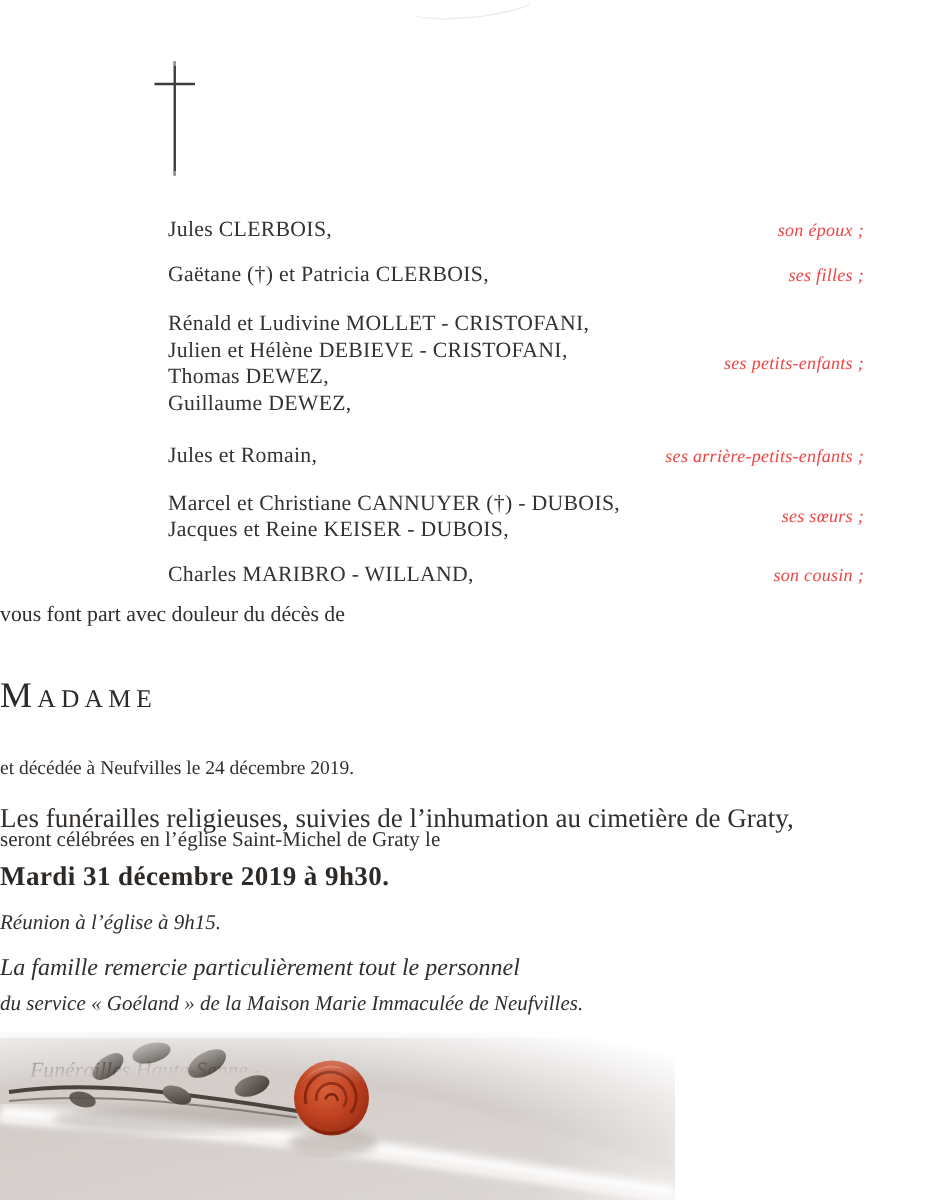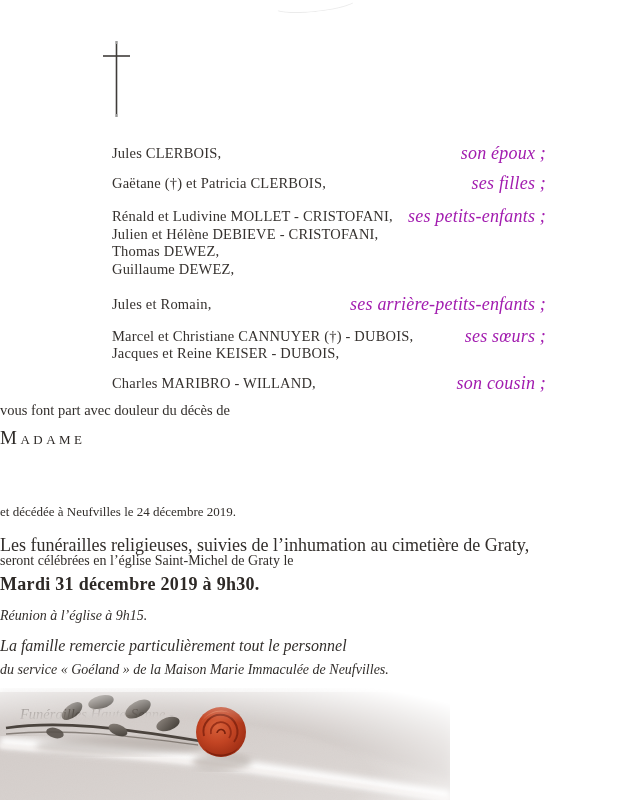--- a/index.html
+++ b/index.html
@@ -5,34 +5,34 @@
   *{margin:0;padding:0;box-sizing:border-box}
   html,body{background:#ffffff}
   .page{
     position:relative;width:630px;height:800px;margin:0 auto;background:#fff;
     font-family:"Liberation Serif","DejaVu Serif",serif;color:#322e2b;overflow:hidden;
   }
   
   .cross-wrap{position:absolute;left:101px;top:40px;width:34px;height:80px}
   
   .relatives{position:absolute;top:0;left:0;right:0}
-  .rel-group{display:flex;align-items:flex-start;padding-left:112px;padding-right:84px;
+  .rel-group{display:flex;align-items:center;padding-left:112px;padding-right:54px;
     line-height:17.5px;font-size:14.5px;color:#35312e;letter-spacing:.2px}
   .rel-names{flex:1 1 auto}
-  .rel-relation{font-style:italic;font-size:18px;white-space:nowrap;color:#a21caf;letter-spacing:.2px}
+  .rel-relation{font-style:italic;font-size:12px;white-space:nowrap;color:#ef4444;letter-spacing:.2px}
   .rel-group:nth-child(1){margin-top:145px}
   .rel-group:nth-child(2){margin-top:12px}
   .rel-group:nth-child(3){margin-top:16px}
   .rel-group:nth-child(4){margin-top:18px}
   .rel-group:nth-child(5){margin-top:14px}
   .rel-group:nth-child(6){margin-top:12px}
   
   .center{position:absolute;left:0;right:0;text-align:left}
   .intro{top:402px;font-size:14.5px}
-  .card-title{top:427px;font-variant:small-caps;font-size:19px;letter-spacing:3.5px;color:#2d2926}
+  .card-title{top:451px;font-variant:small-caps;font-size:24px;letter-spacing:3.5px;color:#2d2926}
   .card-name{top:446px;font-variant:small-caps;font-size:21.5px;letter-spacing:2.5px;color:#2d2926}
   .birth{top:487px;font-size:13px}
   .death{top:504px;font-size:13px}
   .cer1{top:535px;font-size:18px}
   .cer2{top:553px;font-size:14px}
   .cer-date{top:574px;font-size:18px;font-weight:bold;letter-spacing:.3px;color:#2d2926}
   .meeting{top:608px;font-size:14px;font-style:italic}
   .thanks1{top:637px;font-size:16px;font-style:italic}
   .thanks2{top:662px;font-size:14px;font-style:italic}
   .home-name{top:706px;left:20px;font-size:14.5px;font-style:italic}

